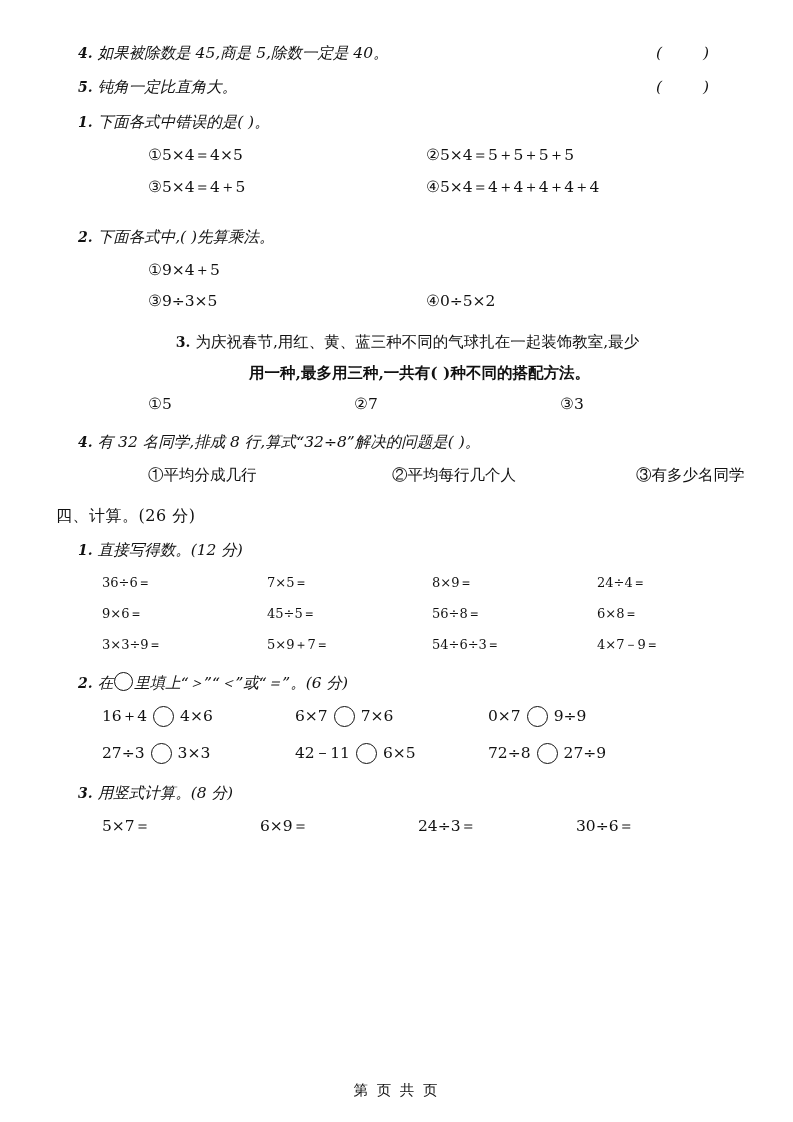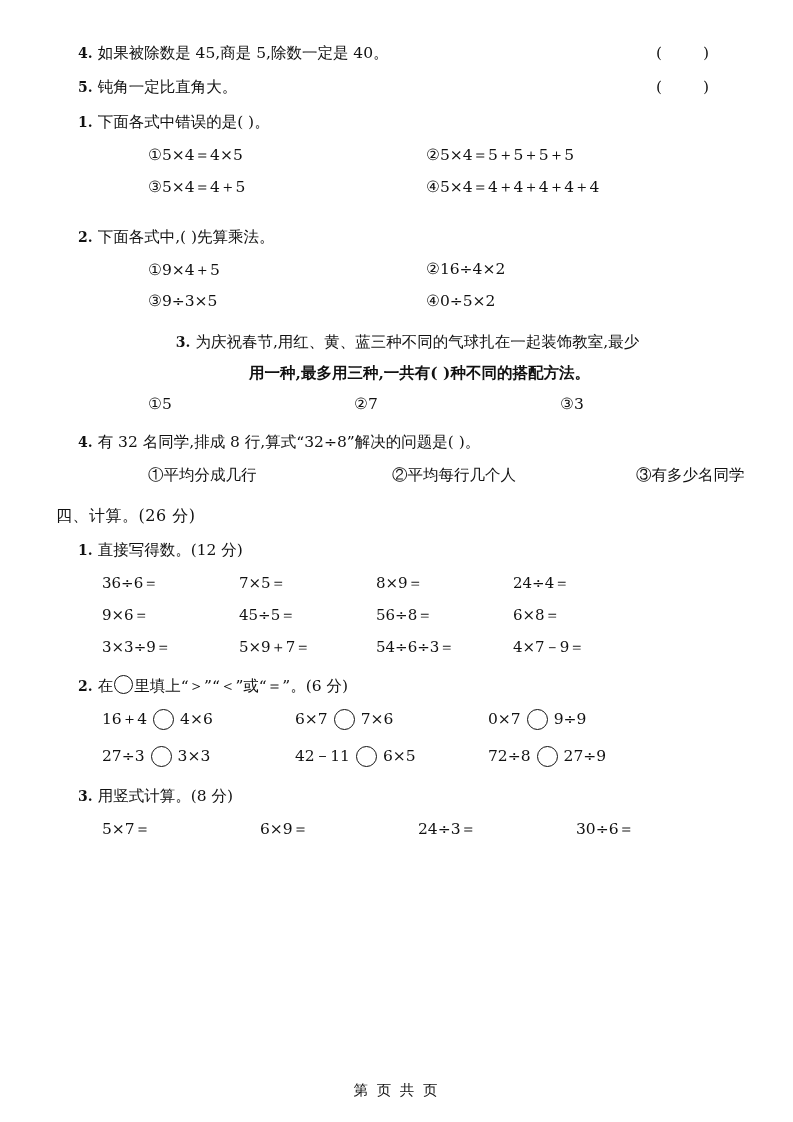--- a/index.html
+++ b/index.html
@@ -28,21 +28,21 @@
     box-sizing: border-box;
   }
   
   .line {
     position: relative;
     font-size: 15.5px;
     line-height: 1.5;
     margin: 0 0 11px 0;
     white-space: nowrap;
   }
-  .indent1 { padding-left: 22px; }
+  .indent1 { padding-left: 22px; font-style: italic; }
   .num {
     font-family: "DejaVu Serif", "Liberation Serif", serif;
     font-weight: bold;
     font-size: 14px;
     margin-right: 5px;
   }
   .sec-head {
     font-size: 16px;
     font-weight: 500;
     margin: 16px 0 12px 0;
@@ -75,21 +75,22 @@
     line-height: 1.65;
     padding-left: 46px;
     margin: 0 0 4px 0;
     text-align: center;
   }
   .wrap-first { padding-left: 22px; text-indent: 0; }
   .calcrow {
     display: flex;
     padding-left: 46px;
     margin: 0 0 13px 0;
-    font-size: 15px;
+    font-size: 13px;
+    gap: 28px;
   }
   .calcrow .cell {
     width: 137px;
     flex: 0 0 137px;
     white-space: nowrap;
   }
   .cmprow {
     display: flex;
     padding-left: 46px;
     margin: 0 0 16px 0;
@@ -168,21 +169,20 @@
     <div class="opts">
       <span class="col">③5×4＝4＋5</span>
       <span class="col">④5×4＝4＋4＋4＋4＋4</span>
     </div>
 
     <div class="line indent1" style="margin-top:28px;">
       <span class="num">2.</span><span>下面各式中,(        )先算乘法。</span>
     </div>
     <div class="opts">
       <span class="col">①9×4＋5</span>
-      <span class="col">②16÷4×2</span>
     </div>
     <div class="opts">
       <span class="col">③9÷3×5</span>
       <span class="col">④0÷5×2</span>
     </div>
 
     <div class="wrap-line wrap-first" style="margin-top:20px;">
       <span class="num">3.</span><span>为庆祝春节,用红、黄、蓝三种不同的气球扎在一起装饰教室,最少</span>
     </div>
     <div class="wrap-line" style="padding-left:46px;margin-bottom:10px;font-weight:bold;">

